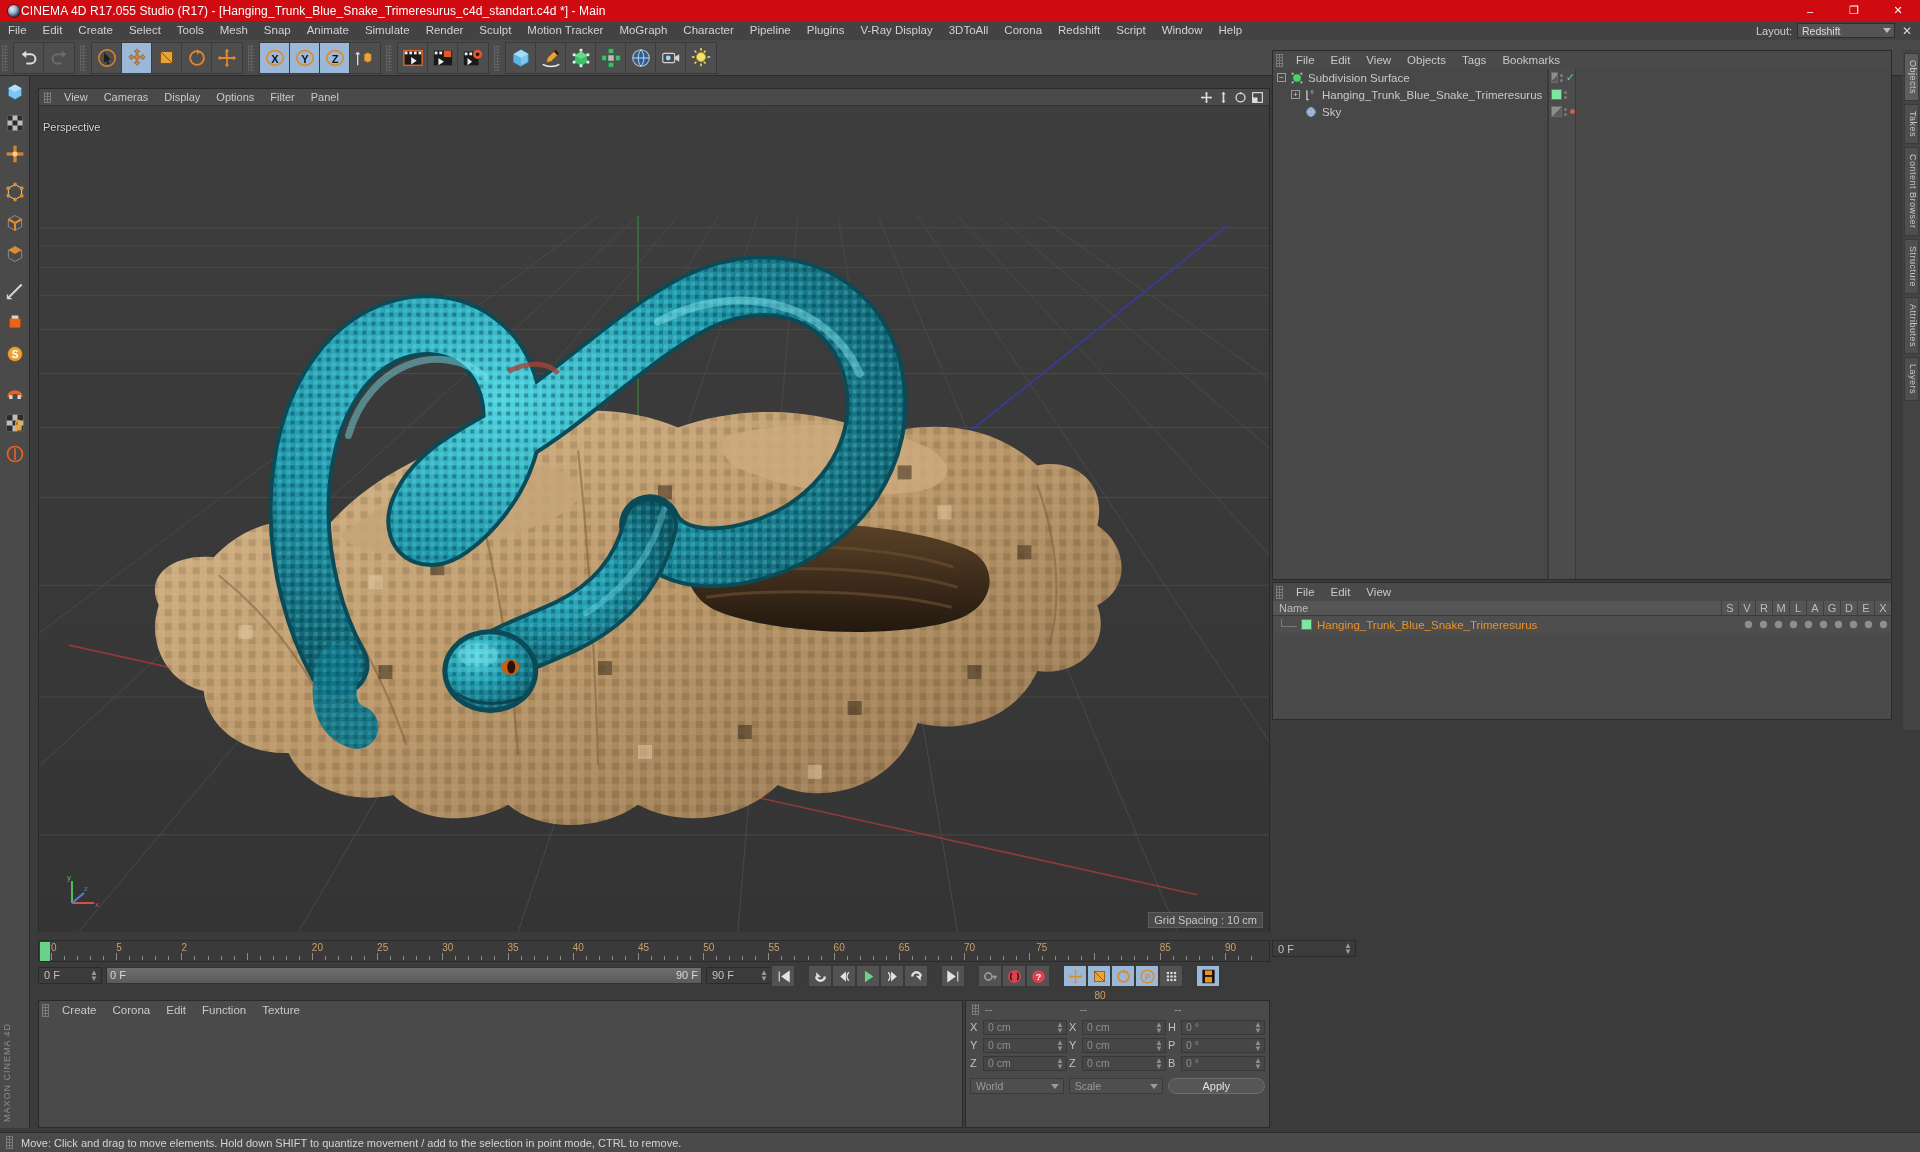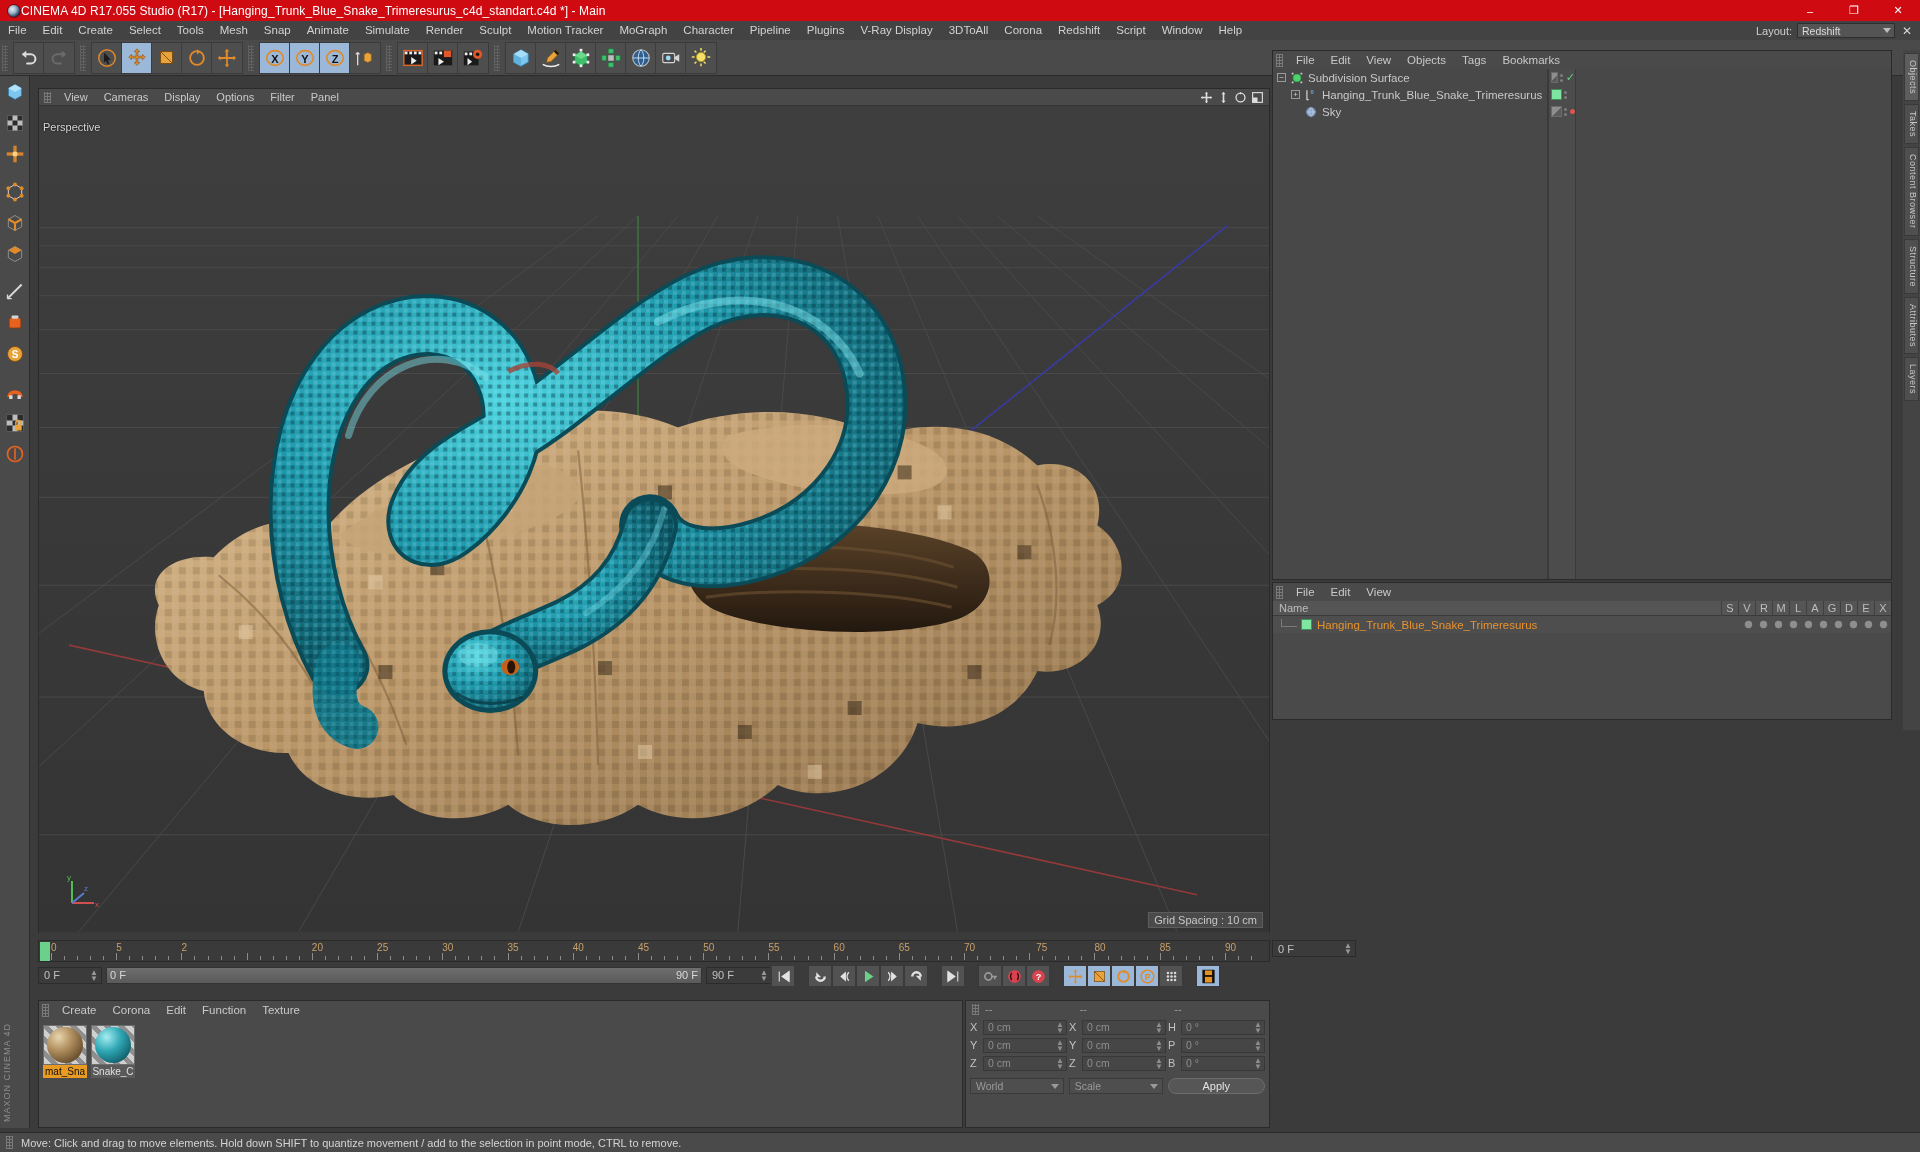--- a/index.html
+++ b/index.html
@@ -909,21 +909,21 @@
       <div class="tl-num" style="left: 403.304px;">30</div>
       <div class="tl-num" style="left: 468.522px;">35</div>
       <div class="tl-num" style="left: 533.739px;">40</div>
       <div class="tl-num" style="left: 598.957px;">45</div>
       <div class="tl-num" style="left: 664.174px;">50</div>
       <div class="tl-num" style="left: 729.391px;">55</div>
       <div class="tl-num" style="left: 794.609px;">60</div>
       <div class="tl-num" style="left: 859.826px;">65</div>
       <div class="tl-num" style="left: 925.043px;">70</div>
       <div class="tl-num" style="left: 990.261px; margin-left: 7px;">75</div>
-      <div class="tl-num" style="left: 1055.48px;">80</div>
+      <div class="tl-num" style="left: 1055.48px; margin-top: 48px;">80</div>
       <div class="tl-num" style="left: 1120.7px;">85</div>
       <div class="tl-num" style="left: 1185.91px;">90</div>
       <div class="tl-tick" style="left: 12px; height: 7px;"></div>
       <div class="tl-tick" style="left: 25.0435px; height: 4px;"></div>
       <div class="tl-tick" style="left: 38.087px; height: 4px;"></div>
       <div class="tl-tick" style="left: 51.1304px; height: 4px;"></div>
       <div class="tl-tick" style="left: 64.1739px; height: 4px;"></div>
       <div class="tl-tick" style="left: 77.2174px; height: 7px;"></div>
       <div class="tl-tick" style="left: 90.2609px; height: 4px;"></div>
       <div class="tl-tick" style="left: 103.304px; height: 4px;"></div>
@@ -1156,34 +1156,20 @@
 
 <div class="matmgr">
   <div class="pnl-menubar" id="matmenu">
     <div class="gdot"></div>
   <div class="mi">Create</div>
       <div class="mi">Corona</div>
       <div class="mi">Edit</div>
       <div class="mi">Function</div>
       <div class="mi">Texture</div>
     </div>
-  <div class="mat-area" id="matarea">
-      <div class="mat-item">
-        <div class="mat-sphere">
-          <div class="mat-ball" style="background: radial-gradient(circle at 32% 28%, rgb(232, 214, 176) 0%, rgb(176, 143, 95) 38%, rgb(110, 83, 48) 75%, rgb(46, 35, 24) 100%);"></div>
-        </div>
-        <div class="mat-name sel">mat_Sna</div>
-      </div>
-      <div class="mat-item">
-        <div class="mat-sphere">
-          <div class="mat-ball" style="background: radial-gradient(circle at 32% 28%, rgb(167, 236, 242) 0%, rgb(47, 168, 180) 40%, rgb(18, 97, 110) 78%, rgb(5, 38, 45) 100%);"></div>
-        </div>
-        <div class="mat-name">Snake_C</div>
-      </div>
-    </div>
 </div>
 
 <div class="coords">
   <div class="co-head" id="cohead">
     <div class="gdot" style="width:7px;height:11px;margin:0 6px;
       background-image:repeating-linear-gradient(0deg,#7a7a7a 0 1px,transparent 1px 3px),
                        repeating-linear-gradient(90deg,#7a7a7a 0 1px,transparent 1px 3px);"></div>
   <span>--</span>
       <span>--</span>
       <span>--</span>

